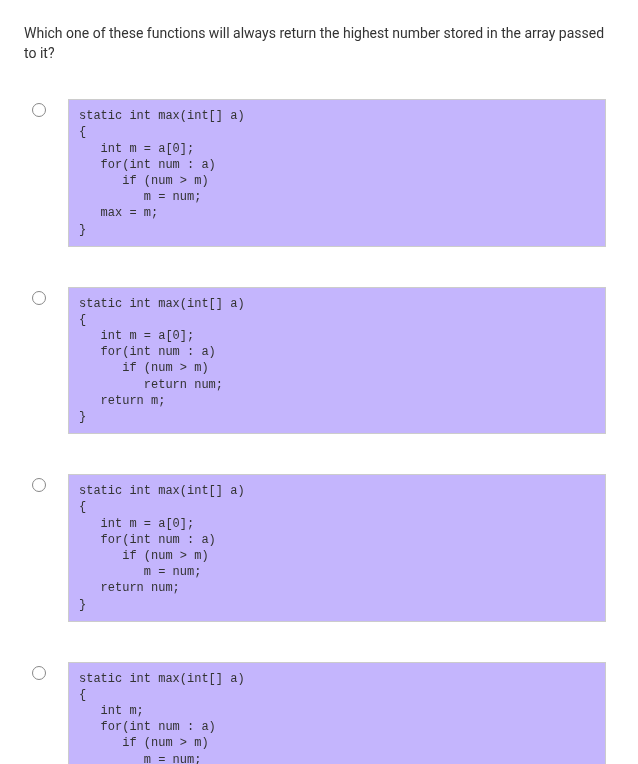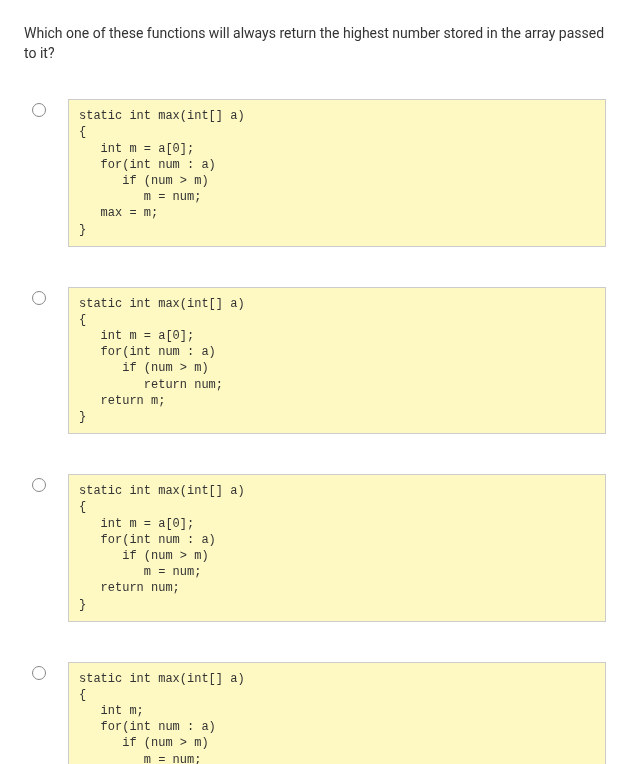--- a/index.html
+++ b/index.html
@@ -41,21 +41,21 @@
       cursor: pointer;
       flex-shrink: 0;
       margin-top: 8px;
     }
     .radio:checked {
       border: 4px solid #1976d2;
     }
     .code-box {
       flex: 1;
       border: 1px solid #ccc;
-      background: #fef9c3;
+      background: #c4b5fd;
       padding: 8px 10px;
       font-family: "Courier New", Courier, monospace;
       font-size: 12px;
       line-height: 1.35;
       white-space: pre;
       color: #333;
     }
   </style>
 </head>
 <body>

